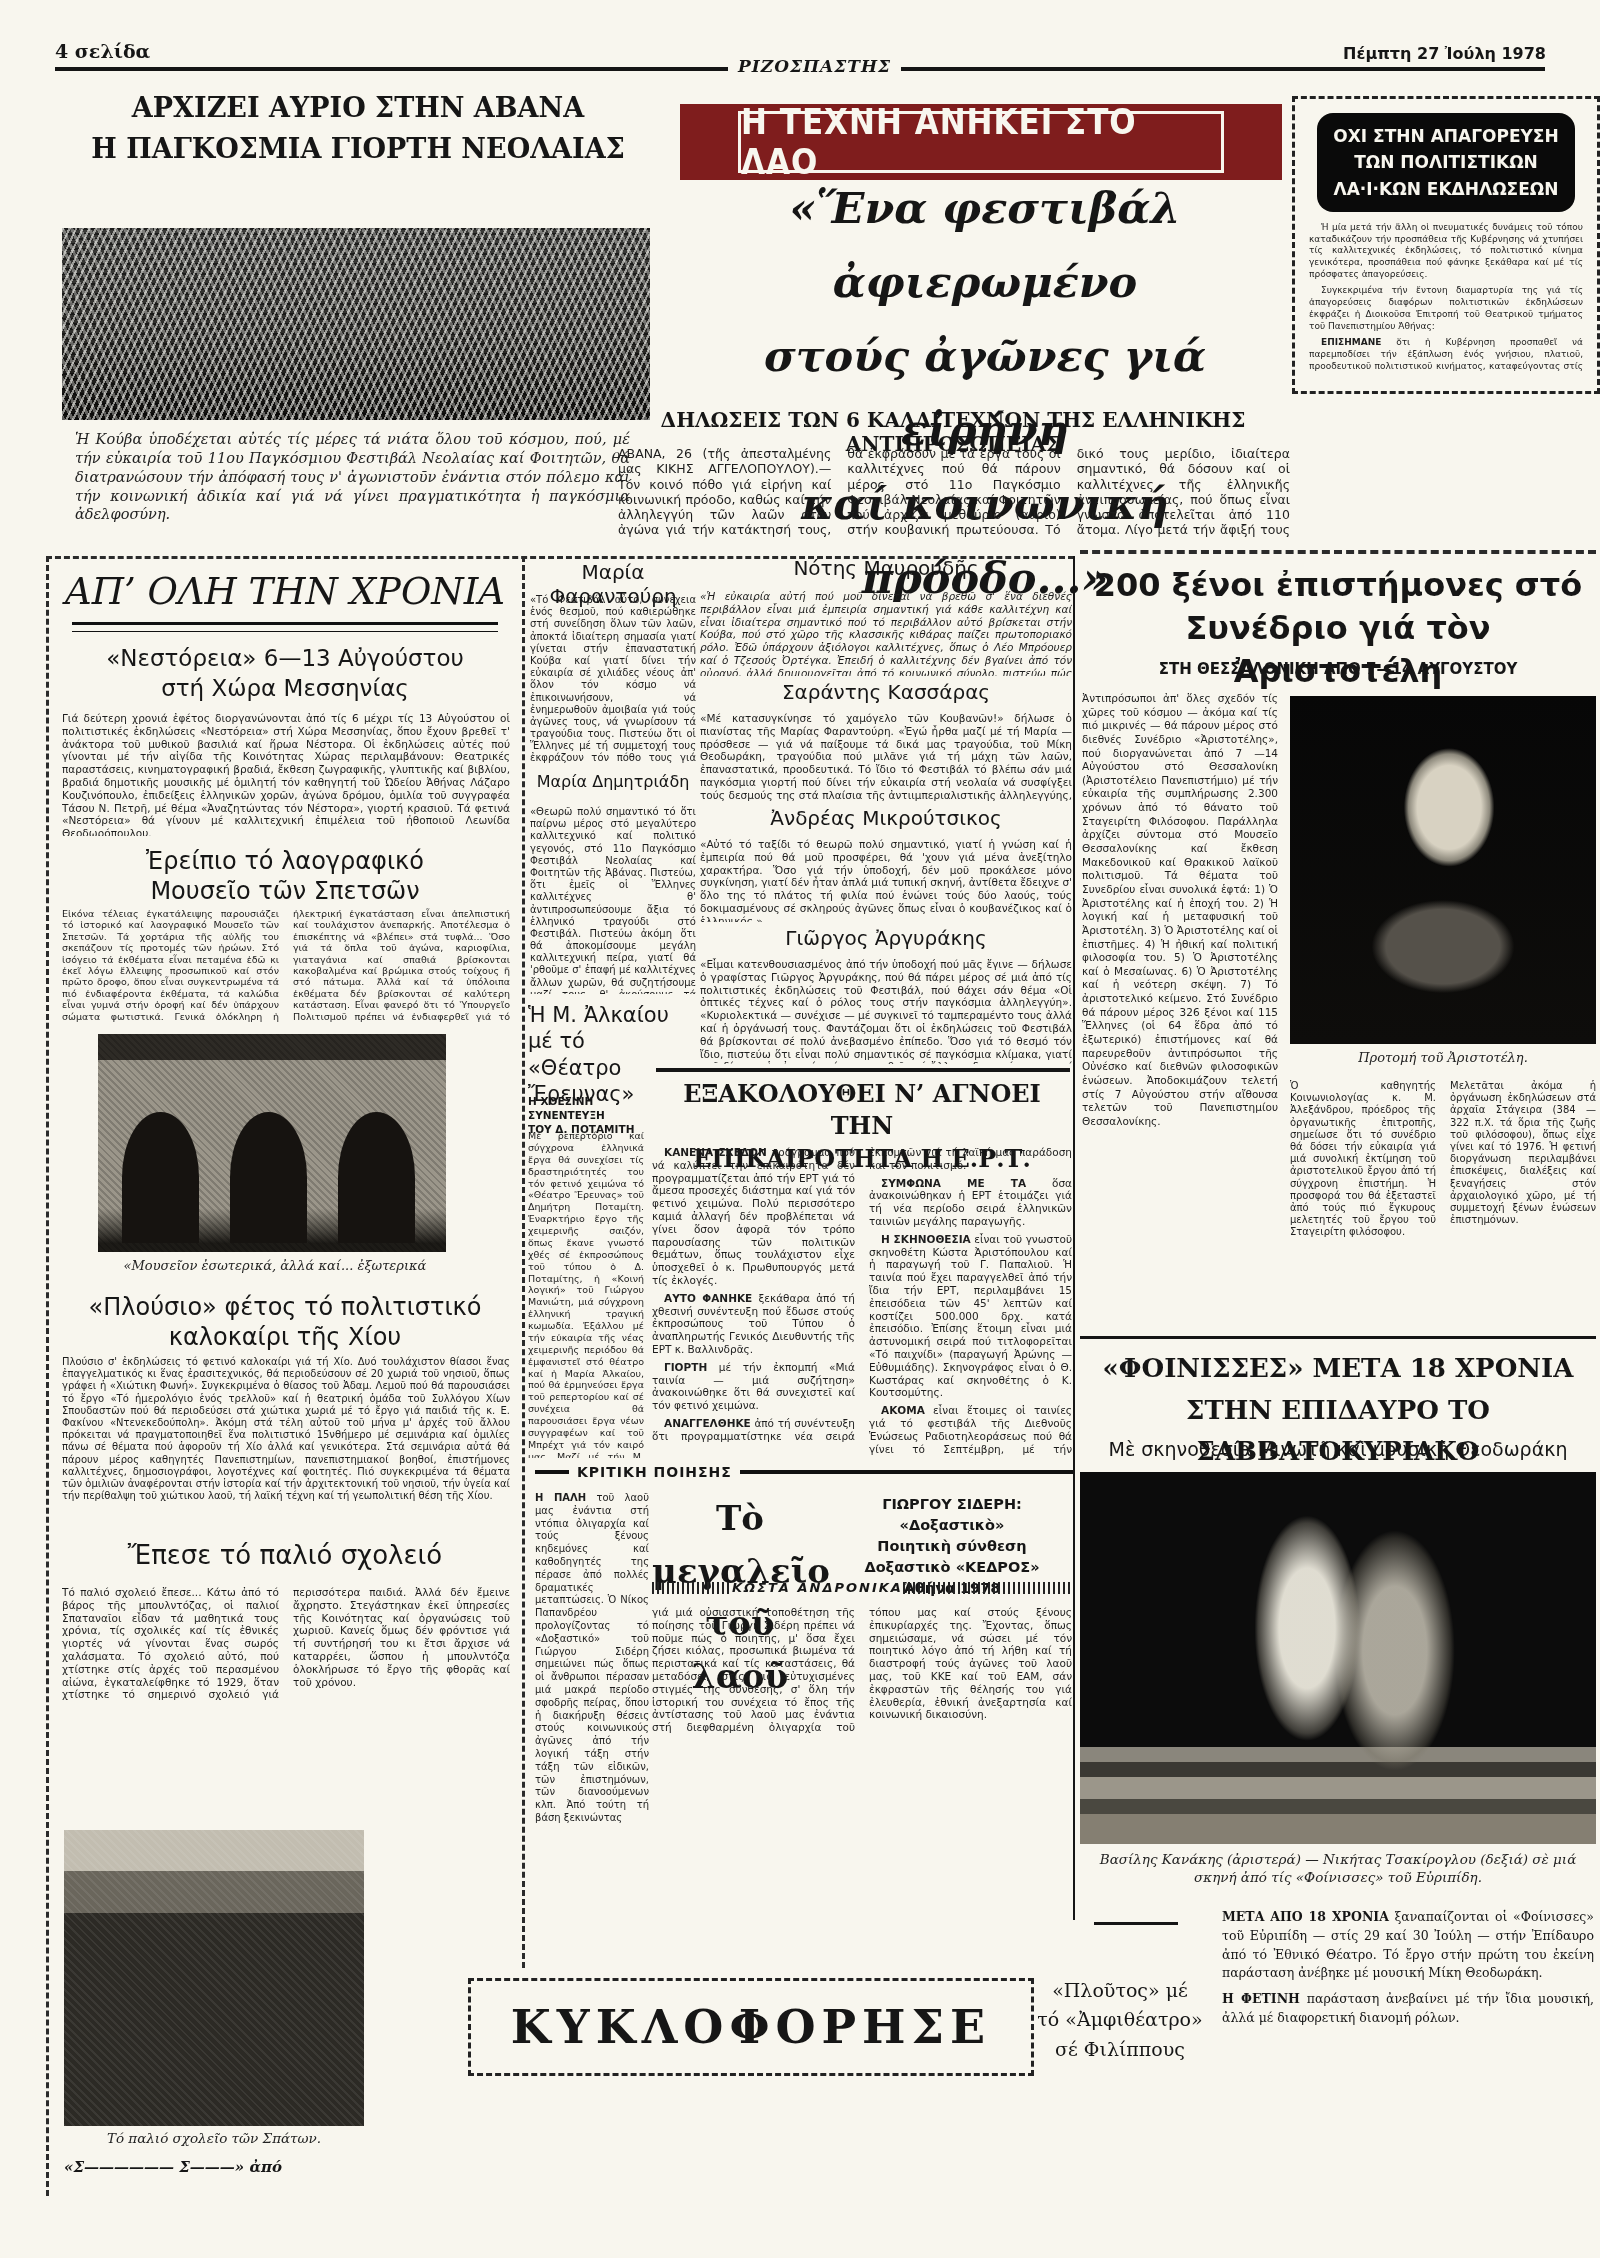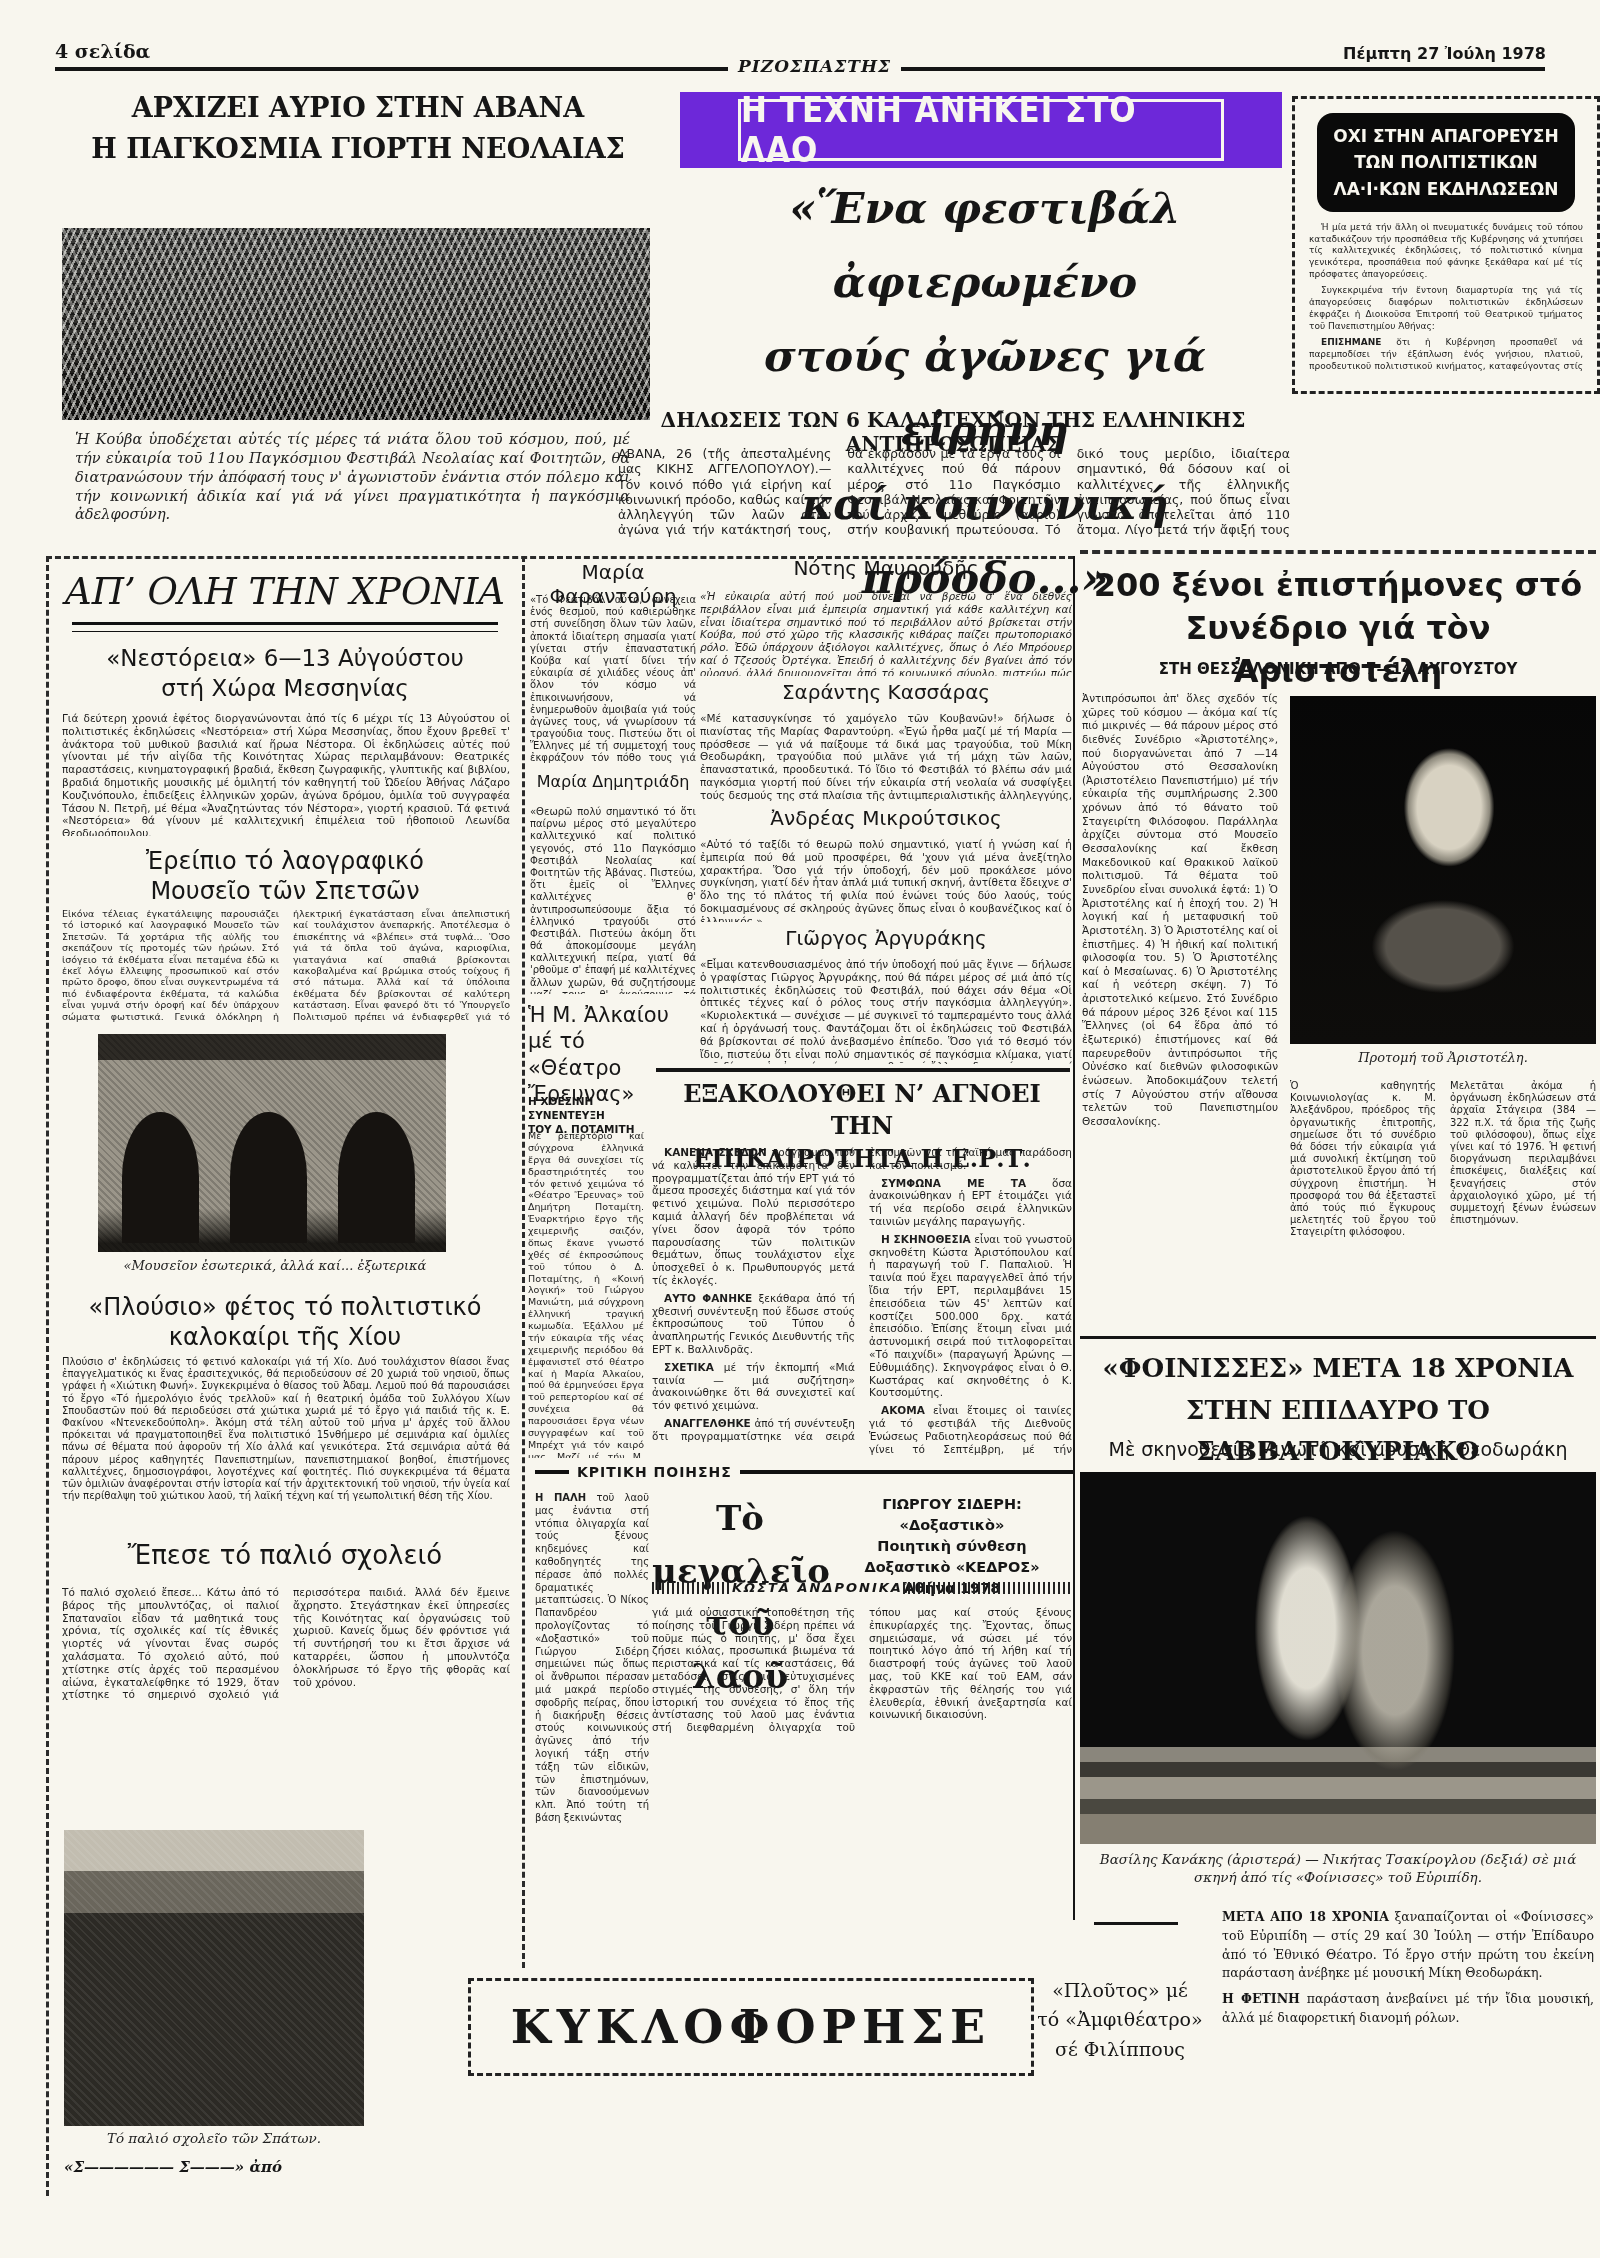--- a/index.html
+++ b/index.html
@@ -36,21 +36,21 @@
   <div class="abs b serif ital" style="left:728px;top:56px;background:#f8f6ee;padding:0 10px;font-size:17px;letter-spacing:1px;">ΡΙΖΟΣΠΑΣΤΗΣ</div>
   <div class="abs b sans" style="left:1330px;top:44px;width:216px;font-size:16px;text-align:right;">Πέμπτη 27 Ἰούλη 1978</div>
 
   <div class="abs b serif ctr" style="left:58px;top:88px;width:600px;font-size:27px;line-height:1.5;">
     <div>ΑΡΧΙΖΕΙ ΑΥΡΙΟ ΣΤΗΝ ΑΒΑΝΑ</div>
     <div>Η ΠΑΓΚΟΣΜΙΑ ΓΙΟΡΤΗ ΝΕΟΛΑΙΑΣ</div>
   </div>
   <div class="abs photo" style="left:62px;top:228px;width:588px;height:192px;background-image:repeating-linear-gradient(115deg,rgba(250,250,245,.55) 0 2px,transparent 2px 6px),repeating-linear-gradient(65deg,rgba(250,250,245,.35) 0 3px,transparent 3px 8px),repeating-linear-gradient(0deg,rgba(0,0,0,.5) 0 2px,transparent 2px 5px),linear-gradient(180deg,#3a3a38 0%,#2f2e2b 55%,#11100e 100%);"></div>
   <div class="abs caption just" style="left:75px;top:430px;width:555px;font-size:14.5px;line-height:1.3;">Ἡ Κούβα ὑποδέχεται αὐτές τίς μέρες τά νιάτα ὅλου τοῦ κόσμου, πού, μέ τήν εὐκαιρία τοῦ 11ου Παγκόσμιου Φεστιβάλ Νεολαίας καί Φοιτητῶν, θά διατρανώσουν τήν ἀπόφασή τους ν' ἀγωνιστοῦν ἐνάντια στόν πόλεμο καί τήν κοινωνική ἀδικία καί γιά νά γίνει πραγματικότητα ἡ παγκόσμια ἀδελφοσύνη.</div>
 
-  <div class="abs" style="left:680px;top:92px;width:602px;height:76px;background:#6d28d9;">
+  <div class="abs" style="left:680px;top:104px;width:602px;height:76px;background:#7f1d1d;">
     <div class="abs" style="left:58px;top:7px;right:58px;bottom:7px;border:3px solid #f8f6ee;display:flex;align-items:center;justify-content:center;">
       <span class="b sans" style="color:#f8f6ee;font-size:31px;letter-spacing:1px;transform:scaleY(1.12);">Η ΤΕΧΝΗ ΑΝΗΚΕΙ ΣΤΟ ΛΑΟ</span>
     </div>
   </div>
   <div class="abs b ital serif ctr" style="left:685px;top:172px;width:600px;font-size:43px;line-height:1.72;">
     <div>«Ἕνα φεστιβάλ ἀφιερωμένο</div>
     <div>στούς ἀγῶνες γιά εἰρήνη</div>
     <div>καί κοινωνική πρόοδο...»</div>
   </div>
   <div class="abs b serif ctr" style="left:615px;top:408px;width:676px;font-size:20px;">ΔΗΛΩΣΕΙΣ ΤΩΝ 6 ΚΑΛΛΙΤΕΧΝΩΝ ΤΗΣ ΕΛΛΗΝΙΚΗΣ ΑΝΤΙΠΡΟΣΩΠΕΙΑΣ</div>
@@ -140,21 +140,21 @@
   <div class="abs body-txt just clip" style="left:700px;top:958px;width:372px;height:106px;font-size:10.5px;">«Εἶμαι κατενθουσιασμένος ἀπό τήν ὑποδοχή πού μᾶς ἔγινε — δήλωσε ὁ γραφίστας Γιῶργος Ἀργυράκης, πού θά πάρει μέρος σέ μιά ἀπό τίς πολιτιστικές ἐκδηλώσεις τοῦ Φεστιβάλ, πού θάχει σάν θέμα «Οἱ ὀπτικές τέχνες καί ὁ ρόλος τους στήν παγκόσμια ἀλληλεγγύη». «Κυριολεκτικά — συνέχισε — μέ συγκινεῖ τό ταμπεραμέντο τους ἀλλά καί ἡ ὀργάνωσή τους. Φαντάζομαι ὅτι οἱ ἐκδηλώσεις τοῦ Φεστιβάλ θά βρίσκονται σέ πολύ ἀνεβασμένο ἐπίπεδο. Ὅσο γιά τό θεσμό τόν ἴδιο, πιστεύω ὅτι εἶναι πολύ σημαντικός σέ παγκόσμια κλίμακα, γιατί σοῦ δίνεται ἡ εὐκαιρία νά συναντηθεῖς μέ ἄλλους διανοούμενους καί καλλιτέχνες ἀπ' ὅλον τόν κόσμο, ν' ἀνταλλάξεις ἀπόψεις γύρω ἀπό τίς Τέχνες καί τά Γράμματα, ν' ἀποκτήσεις γενικά τήν ἀνεπανάληπτη ἐμπειρία τῆς παγκόσμιας αὐτῆς νεολαιίστικης συνάντησης.»</div>
 
   <div class="abs hrule" style="left:656px;top:1068px;width:414px;height:4px;"></div>
   <div class="abs b serif ctr" style="left:652px;top:1078px;width:420px;font-size:24px;line-height:1.35;">
     <div>ΕΞΑΚΟΛΟΥΘΕΙ Ν’ ΑΓΝΟΕΙ ΤΗΝ</div>
     <div>ΕΠΙΚΑΙΡΟΤΗΤΑ Η Ε.Ρ.Τ.</div>
   </div>
   <div class="abs body-txt just col2 clip" style="left:652px;top:1146px;width:420px;height:310px;font-size:10.5px;">
     <p class="para"><b class="lead-word">ΚΑΝΕΝΑ ΣΧΕΔΟΝ</b> <span>πρόγραμμα πού νά καλύπτει τήν ἐπικαιρότητα δέν προγραμματίζεται ἀπό τήν ΕΡΤ γιά τό ἄμεσα προσεχές διάστημα καί γιά τόν φετινό χειμώνα. Πολύ περισσότερο καμιά ἀλλαγή δέν προβλέπεται νά γίνει ὅσον ἀφορᾶ τόν τρόπο παρουσίασης τῶν πολιτικῶν θεμάτων, ὅπως τουλάχιστον εἶχε ὑποσχεθεῖ ὁ κ. Πρωθυπουργός μετά τίς ἐκλογές.</span></p>
     <p class="para"><b class="lead-word">ΑΥΤΟ ΦΑΝΗΚΕ</b> <span>ξεκάθαρα ἀπό τή χθεσινή συνέντευξη πού ἔδωσε στούς ἐκπροσώπους τοῦ Τύπου ὁ ἀναπληρωτής Γενικός Διευθυντής τῆς ΕΡΤ κ. Βαλλινδρᾶς.</span></p>
-    <p class="para"><b class="lead-word">ΣΧΕΤΙΚΑ</b> <span>μέ τήν ἐκπομπή «Μιά ταινία — μιά συζήτηση» ἀνακοινώθηκε ὅτι θά συνεχιστεῖ καί τόν φετινό χειμώνα.</span></p>
+    <p class="para"><b class="lead-word">ΓΙΟΡΤΗ</b> <span>μέ τήν ἐκπομπή «Μιά ταινία — μιά συζήτηση» ἀνακοινώθηκε ὅτι θά συνεχιστεῖ καί τόν φετινό χειμώνα.</span></p>
     <p class="para"><b class="lead-word">ΑΝΑΓΓΕΛΘΗΚΕ</b> <span>ἀπό τή συνέντευξη ὅτι προγραμματίστηκε νέα σειρά ἐκπομπῶν γιά τή λαϊκή μας παράδοση καί τόν πολιτισμό.</span></p>
     <p class="para"><b class="lead-word">ΣΥΜΦΩΝΑ ΜΕ ΤΑ</b> <span>ὅσα ἀνακοινώθηκαν ἡ ΕΡΤ ἑτοιμάζει γιά τή νέα περίοδο σειρά ἑλληνικῶν ταινιῶν μεγάλης παραγωγῆς.</span></p>
     <p class="para"><b class="lead-word">Η ΣΚΗΝΟΘΕΣΙΑ</b> <span>εἶναι τοῦ γνωστοῦ σκηνοθέτη Κώστα Ἀριστόπουλου καί ἡ παραγωγή τοῦ Γ. Παπαλιοῦ. Ἡ ταινία πού ἔχει παραγγελθεῖ ἀπό τήν ἴδια τήν ΕΡΤ, περιλαμβάνει 15 ἐπεισόδεια τῶν 45' λεπτῶν καί κοστίζει 500.000 δρχ. κατά ἐπεισόδιο. Ἐπίσης ἕτοιμη εἶναι μιά ἀστυνομική σειρά πού τιτλοφορεῖται «Τό παιχνίδι» (παραγωγή Ἀρώνης — Εὐθυμιάδης). Σκηνογράφος εἶναι ὁ Θ. Κωστάρας καί σκηνοθέτης ὁ Κ. Κουτσομύτης.</span></p>
     <p class="para"><b class="lead-word">ΑΚΟΜΑ</b> <span>εἶναι ἕτοιμες οἱ ταινίες γιά τό φεστιβάλ τῆς Διεθνοῦς Ἑνώσεως Ραδιοτηλεοράσεως πού θά γίνει τό Σεπτέμβρη, μέ τήν συμμετοχή 35 κρατῶν καί μέ θέμα τίς εἰδήσεις.</span></p>
 
   </div>
 
   <div class="abs" style="left:535px;top:1464px;width:538px;display:flex;align-items:center;gap:8px;">
     <div style="height:4px;background:#111;flex:0 0 34px;"></div>
     <div class="b sans" style="font-size:14px;letter-spacing:1px;">ΚΡΙΤΙΚΗ ΠΟΙΗΣΗΣ</div>

